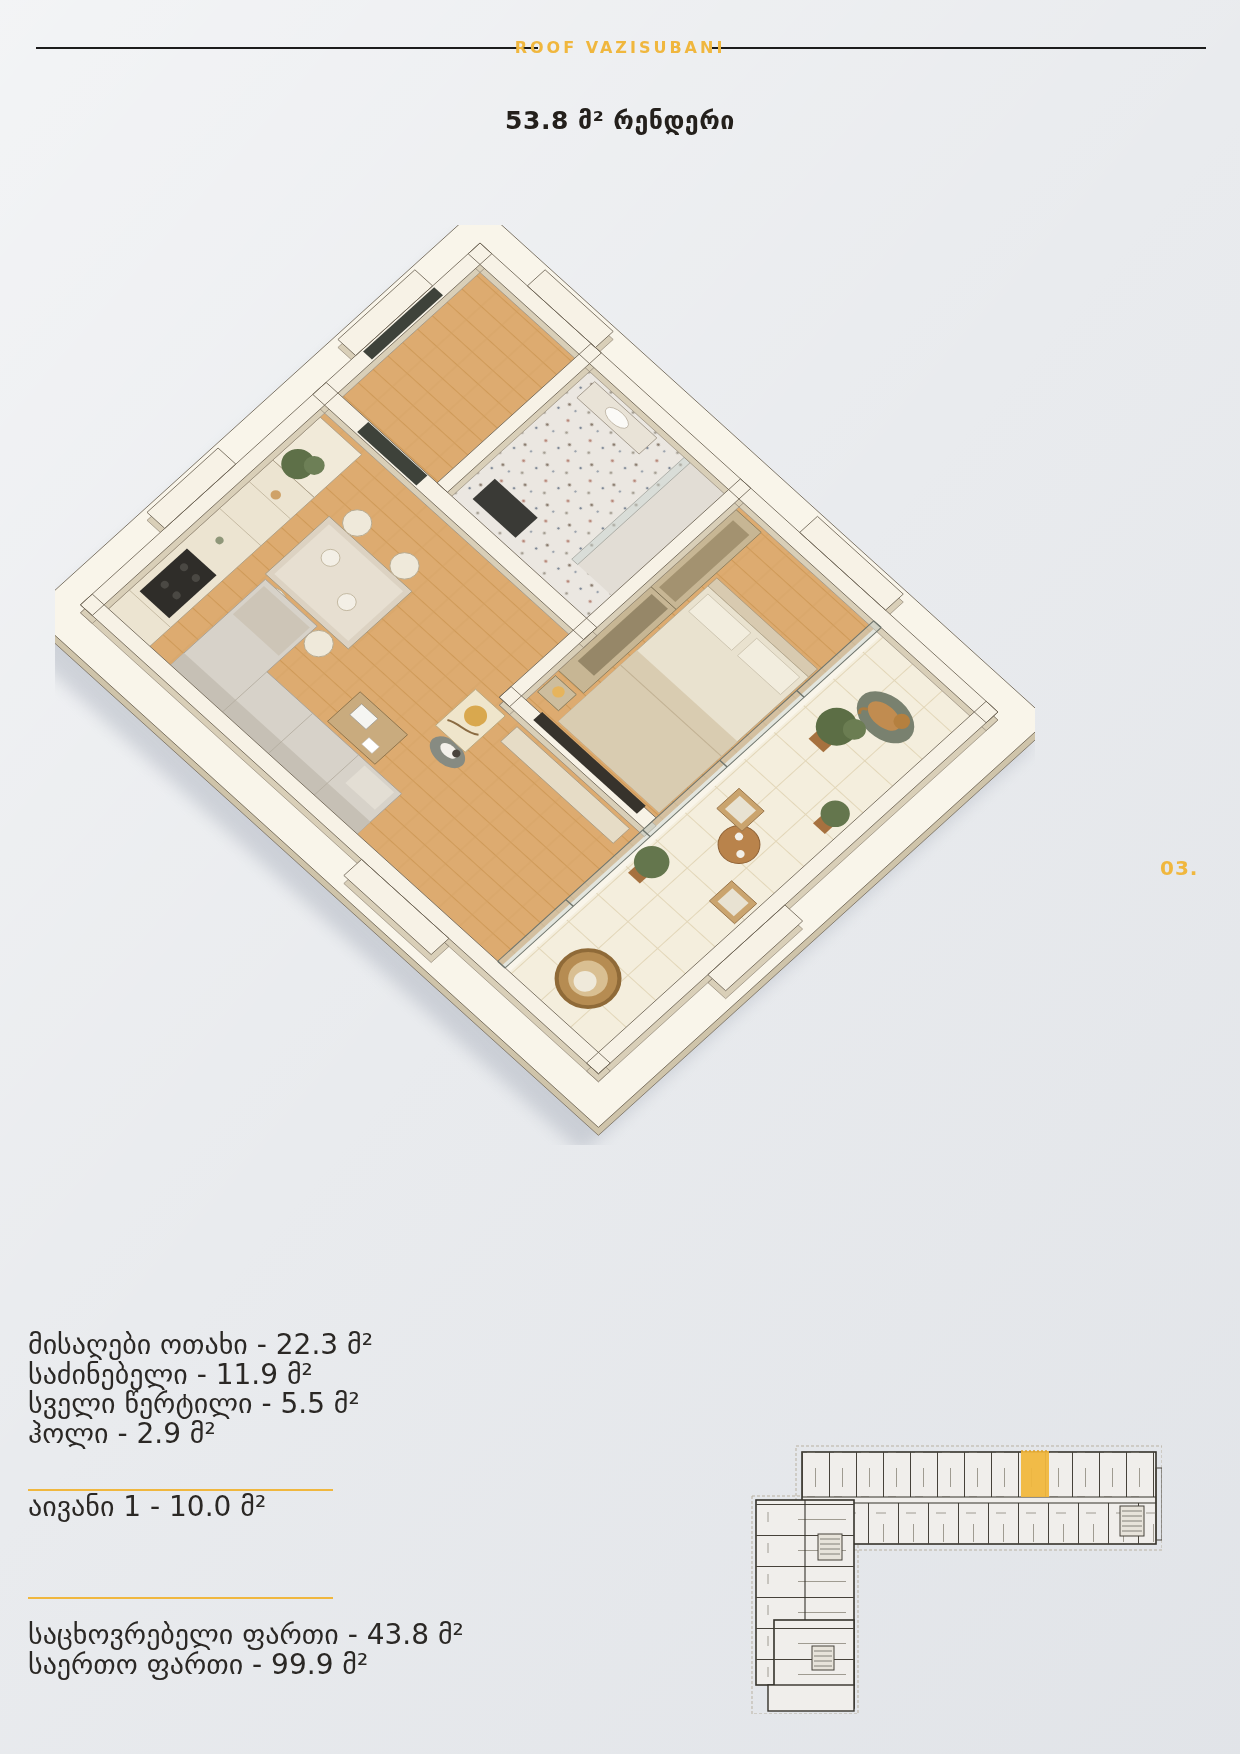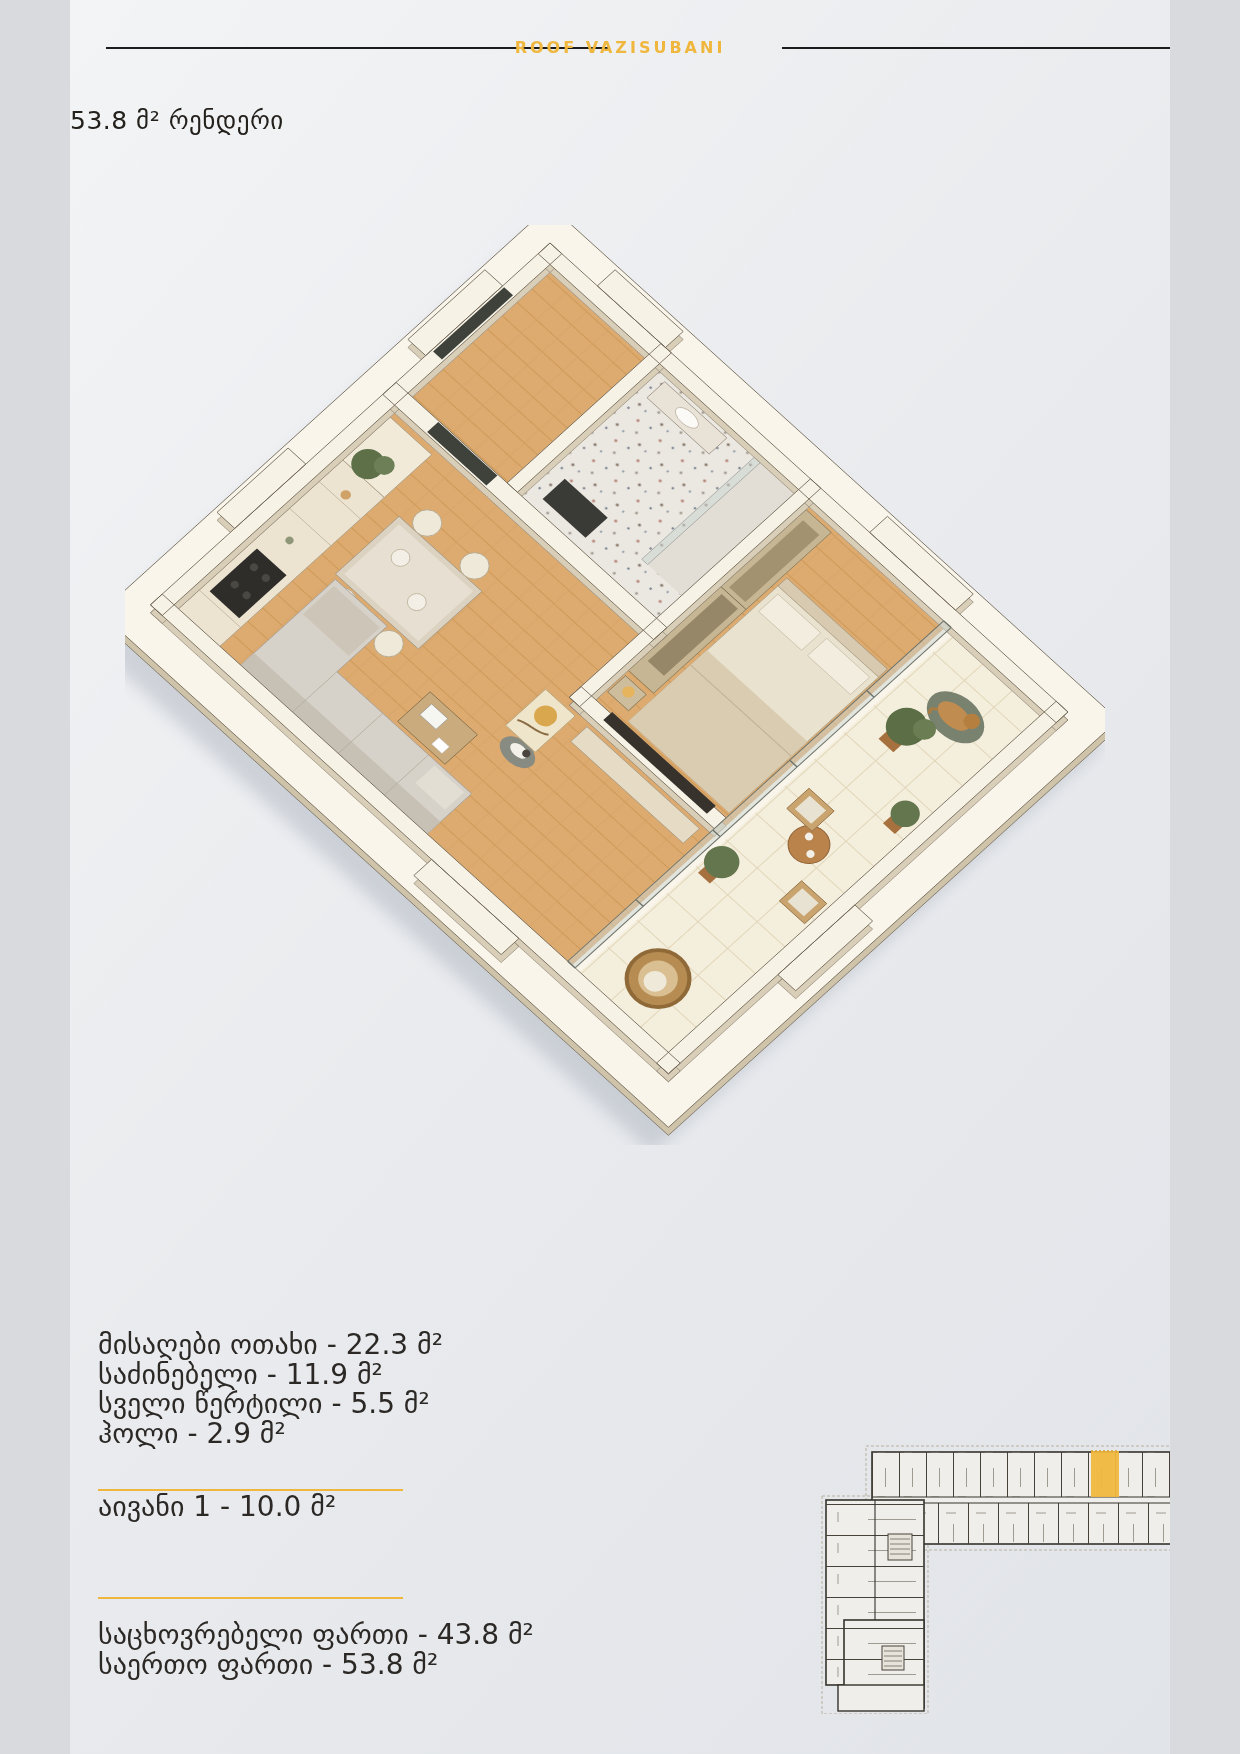--- a/index.html
+++ b/index.html
@@ -4,41 +4,41 @@
 <style>
   :root{
     --accent:#F0B73E;
     --ink:#24201c;
     --bg:#e9ebee;
     --rule:#1c1c1c;
   }
   *{margin:0;padding:0;box-sizing:border-box;}
   html,body{background:#d8dadd;}
   .page{
-    position:relative;width:1100px;height:1754px;margin:0 auto;
+    position:relative;width:1240px;height:1754px;margin:0 auto;
     background:var(--bg);
     font-family:"DejaVu Sans","Liberation Sans",sans-serif;
     color:var(--ink);overflow:hidden;
   }
   .page::before{
     content:"";position:absolute;inset:0;
     background:linear-gradient(131deg, rgba(255,255,255,.45) 0%, rgba(255,255,255,0) 48%, rgba(190,196,206,.18) 100%);
     pointer-events:none;
   }
   
   .hdr-rule{position:absolute;height:2px;background:var(--rule);top:47px;}
   .hdr-rule.left{left:36px;width:502px;}
   .hdr-rule.right{left:712px;width:494px;}
   .brand{
     position:absolute;top:38px;left:0;right:0;text-align:center;
     font-size:16px;font-weight:bold;letter-spacing:3px;color:var(--accent);
   }
   .title{
-    position:absolute;top:106px;left:0;right:0;text-align:left;
-    font-size:25px;font-weight:normal;letter-spacing:.5px;color:var(--ink);
+    position:absolute;top:106px;left:0;right:0;text-align:center;
+    font-size:25px;font-weight:bold;letter-spacing:.5px;color:var(--ink);
   }
   .pageno{
     position:absolute;left:1160px;top:856px;
     font-size:20px;font-weight:bold;letter-spacing:1px;color:var(--accent);
   }
   
   .arealist{position:absolute;left:28px;font-size:28px;line-height:29.5px;color:#2b2825;}
   .arealist.rooms{top:1330px;}
   .arealist.balc{top:1492px;}
   .arealist.tot{top:1620px;}
@@ -287,21 +287,21 @@
     <div>სველი წერტილი - 5.5 მ²</div>
     <div>ჰოლი - 2.9 მ²</div>
   </div>
   <div class="ydiv d1"></div>
   <div class="arealist balc">
     <div>აივანი 1 - 10.0 მ²</div>
   </div>
   <div class="ydiv d2"></div>
   <div class="arealist tot">
     <div>საცხოვრებელი ფართი - 43.8 მ²</div>
-    <div>საერთო ფართი - 53.8 მ²</div>
+    <div>საერთო ფართი - 99.9 მ²</div>
   </div>
 
   <svg id="minimap" width="414" height="272" viewBox="0 0 414 272">
     <defs>
       <pattern id="mmV27" patternUnits="userSpaceOnUse" width="27" height="45">
         <path d="M.5 0v45" stroke="#46423a" stroke-width="1"></path>
         <path d="M13.5 26v19" stroke="#8a857a" stroke-width=".8"></path>
         <path d="M5 10h8" stroke="#8a857a" stroke-width=".8"></path>
       </pattern>
       <pattern id="mmV30" patternUnits="userSpaceOnUse" width="30" height="41">

